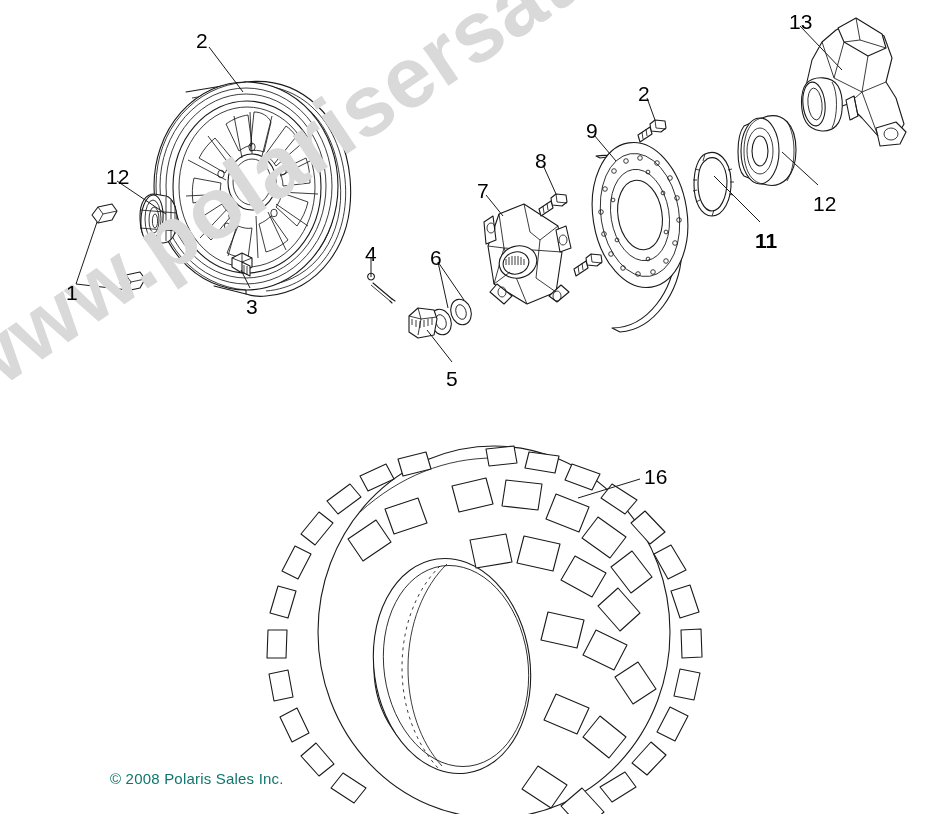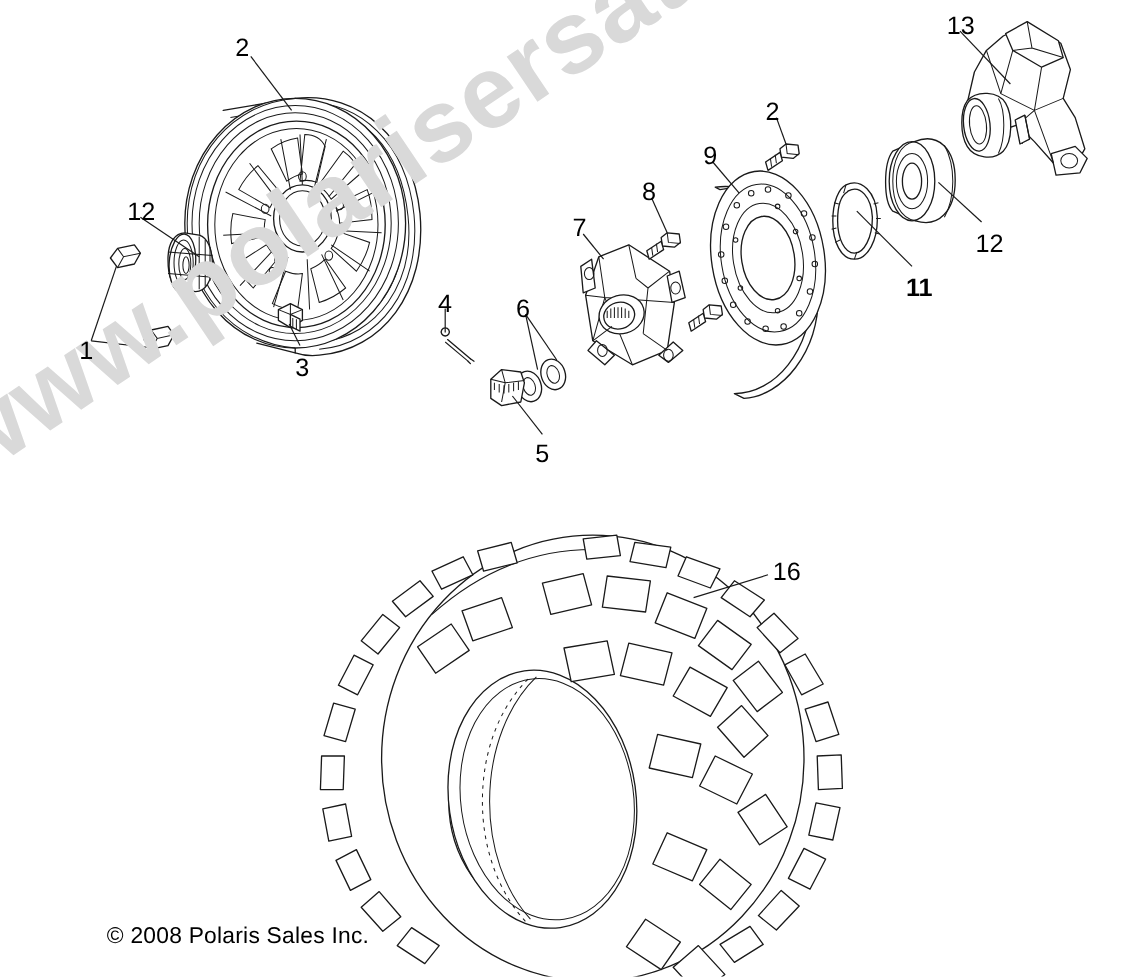--- a/index.html
+++ b/index.html
@@ -9,22 +9,22 @@
   #art{position:absolute;left:0;top:0;width:948px;height:814px;}
   .wm{
     position:absolute;left:-40px;top:330px;width:1060px;
     font-family:"Liberation Sans",sans-serif;
     font-size:86px;font-weight:bold;color:#d9d9d9;
     letter-spacing:1px;white-space:nowrap;
     transform:rotate(-34deg);transform-origin:left center;
     user-select:none;pointer-events:none;
   }
   .copy{
-    position:absolute;left:89px;top:770px;
-    font-size:19px;color:#000000;letter-spacing:.2px;
+    position:absolute;left:110px;top:770px;
+    font-size:15px;color:#0f766e;letter-spacing:.2px;
   }
   .cal{position:absolute;font-size:21px;color:#000;line-height:1;}
 </style>
 </head>
 <body>
 
 <div id="stage">
 
   <svg id="art" viewBox="0 0 948 814">
     <defs>

